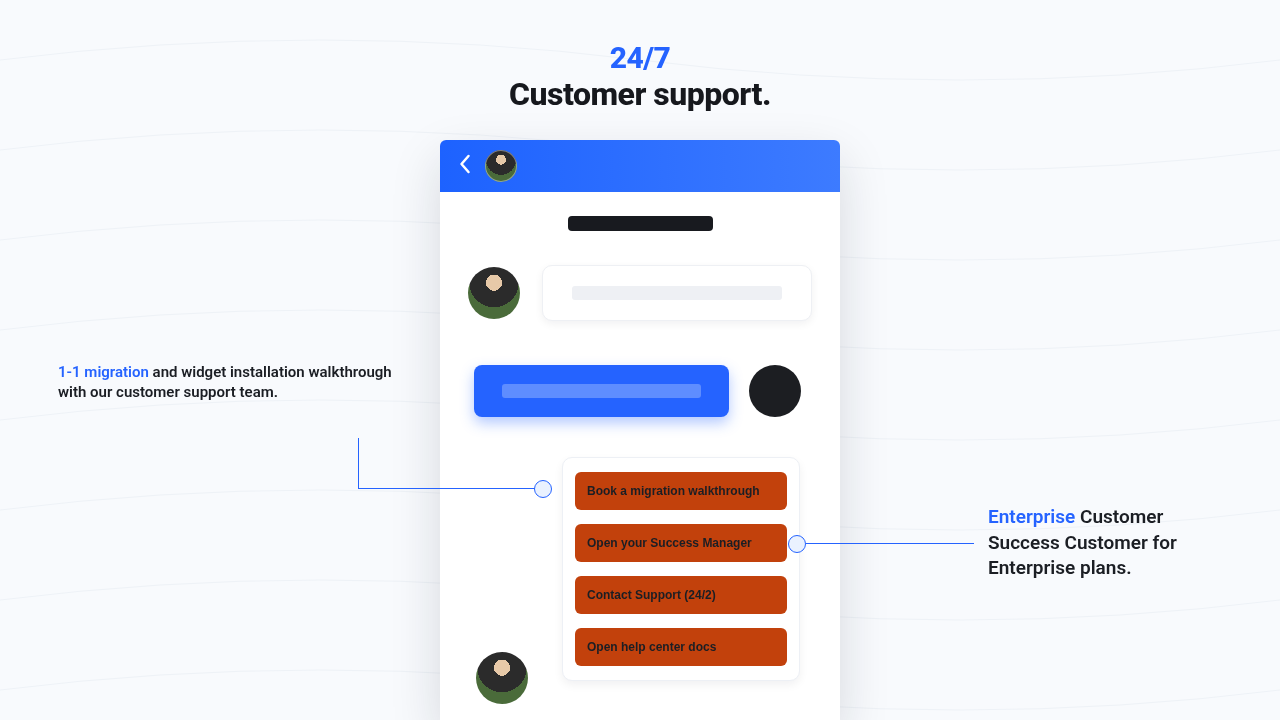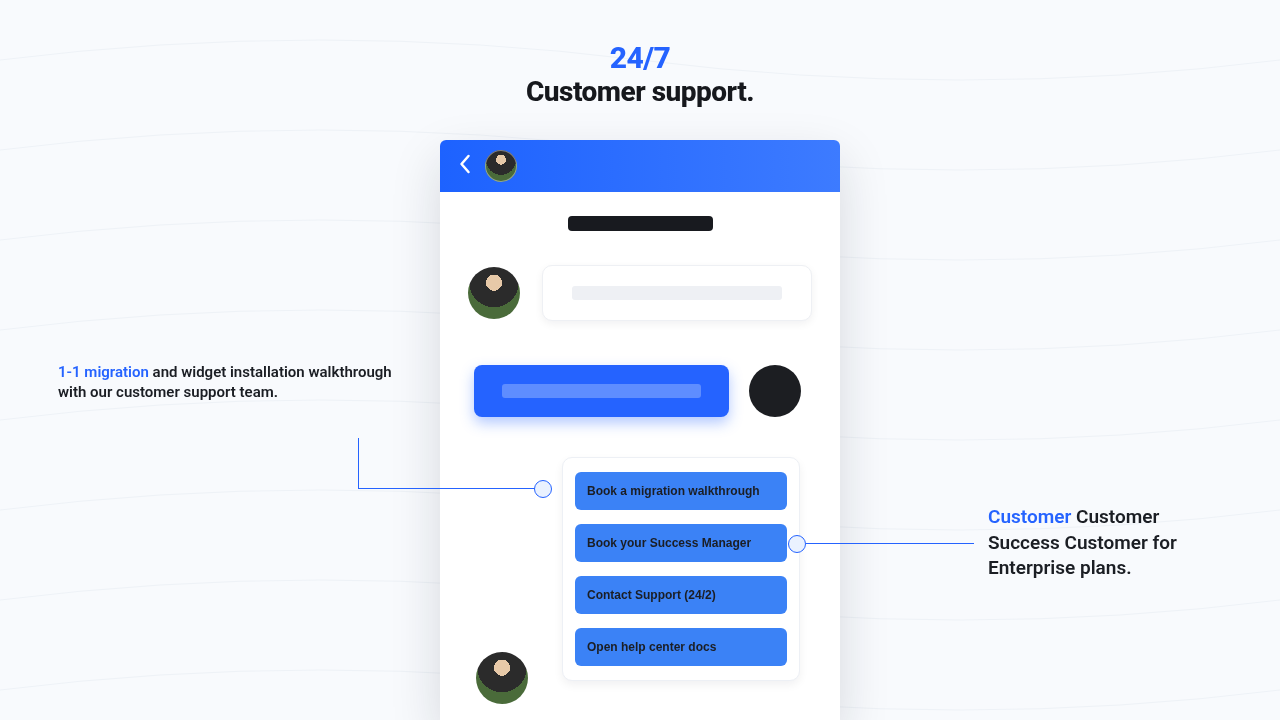--- a/index.html
+++ b/index.html
@@ -9,21 +9,21 @@
   
   .bgwave {
     position: absolute; left:0; top:0; width:1280px; height:720px;
     z-index:0; pointer-events:none;
   }
 
   .headline {
     position:absolute; left:0; top:40px; width:1280px; text-align:center; z-index:2;
   }
   .headline .l1 { font-size:30px; font-weight:800; color:#2563ff; letter-spacing:-0.5px;}
-  .headline .l2 { font-size:28px; font-weight:800; color:#16181d; letter-spacing:-0.5px; margin-top:0px;}
+  .headline .l2 { font-size:32px; font-weight:800; color:#16181d; letter-spacing:-0.5px; margin-top:0px;}
 
   .phone {
     position:absolute; left:440px; top:140px; width:400px; height:580px;
     background:#ffffff; border-radius:6px 6px 0 0; box-shadow: 0 20px 50px rgba(18,25,40,0.15);
     z-index:3; overflow:hidden;
   }
   .chat-header{
     height:52px; width:100%; background:linear-gradient(90deg,#1d62ff,#3d7bff);
     display:flex; align-items:center; padding:0 18px; gap:14px;
   }
@@ -64,21 +64,21 @@
     width:52px; height:52px; border-radius:50%; background:#1c1e22;
   }
 
   .options-wrap{
     position:relative; margin-left:94px; width:238px; border-radius:10px;
     border:1px solid #edf0f5; background:#fff; padding:14px 12px;
     box-shadow:0 4px 10px rgba(20,25,40,0.06);
     display:flex; flex-direction:column; gap:14px;
   }
   .opt-btn{
-    width:100%; height:38px; border-radius:6px; background:#3b82f6;
+    width:100%; height:38px; border-radius:6px; background:#c2410c;
     border:none; text-align:left; padding:0 12px; font-size:12px; font-weight:600; color:#1b1e24;
     cursor:pointer;
   }
 
   .avatar-lower{
     position:absolute; left:36px; bottom:16px; width:52px; height:52px; border-radius:50%;
     background: radial-gradient(circle at 50% 30%, #e7c9a8 0 18%, #2b2b2b 18% 55%, #4a6b3a 55% 100%);
   }
 
   
@@ -149,33 +149,33 @@
 
     <div class="row-right">
       <div class="bubble-blue">
         <div class="txt"></div>
       </div>
       <div class="avatar-dark"></div>
     </div>
 
     <div class="options-wrap">
       <button class="opt-btn">Book a migration walkthrough</button>
-      <button class="opt-btn">Book your Success Manager</button>
+      <button class="opt-btn">Open your Success Manager</button>
       <button class="opt-btn">Contact Support (24/2)</button>
       <button class="opt-btn">Open help center docs</button>
     </div>
   </div>
 
   <div class="avatar-lower"></div>
 </div>
 
 <div class="callout-left">
   <span class="hl">1-1 migration</span><span> and widget installation walkthrough with our customer support team.</span>
 </div>
 <div class="line-left-v"></div>
 <div class="line-left-h"></div>
 <div class="dot dot-left"></div>
 
 <div class="callout-right">
-  <span class="hl">Customer</span><span> Customer Success Customer for Enterprise plans.</span>
+  <span class="hl">Enterprise</span><span> Customer Success Customer for Enterprise plans.</span>
 </div>
 <div class="line-right-h"></div>
 <div class="dot dot-right"></div>
 
 </body></html>

